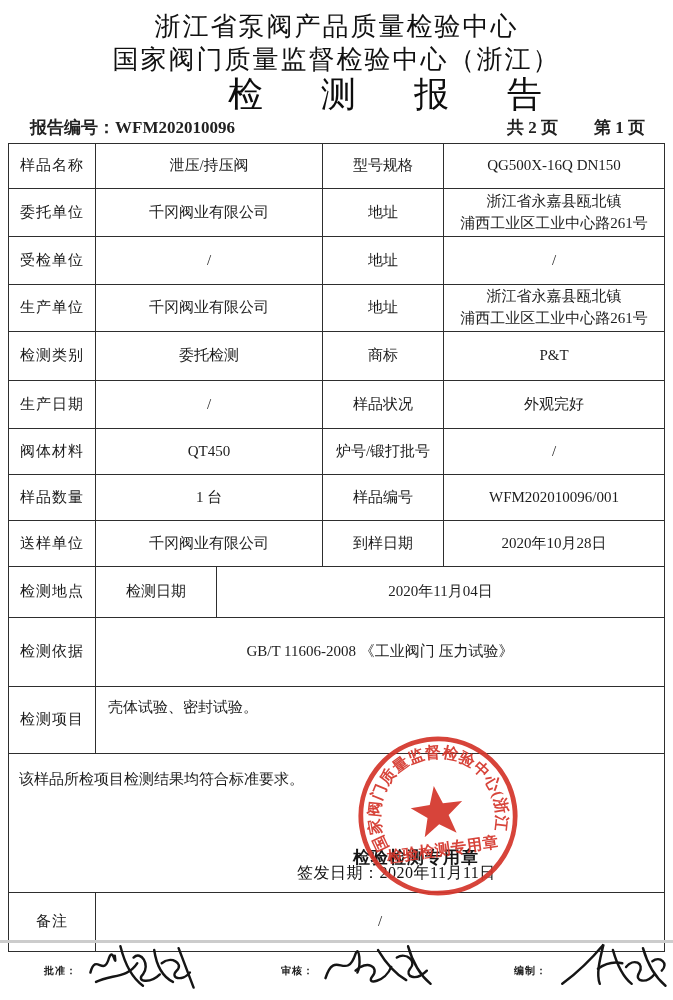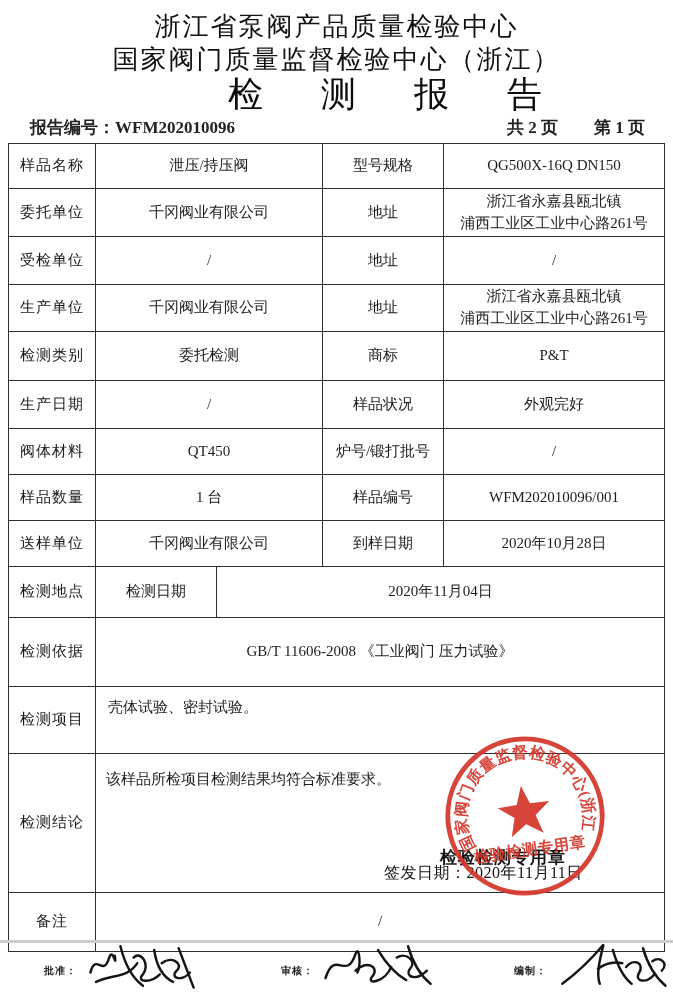--- a/index.html
+++ b/index.html
@@ -147,21 +147,20 @@
   </div>
   <div class="trow" style="height:68px">
     <div class="c lbl">检测依据</div>
     <div class="c span-cell">GB/T 11606-2008 《工业阀门 压力试验》</div>
   </div>
   <div class="trow" style="height:66px">
     <div class="c lbl">检测项目</div>
     <div class="c span-cell tl">壳体试验、密封试验。</div>
   </div>
   <div class="trow" style="height:138px">
-    <div class="c lbl">检测结论</div>
     <div class="c span-cell concl">
       <span class="concl-text">该样品所检项目检测结果均符合标准要求。</span>
       <span class="stamp-underlay">检验检测专用章</span>
       <span class="issue-date"><span>签发日期：</span><span>2020年11月11日</span></span>
       <svg class="stamp" viewBox="0 0 170 170">
         <circle cx="85" cy="85" r="79" fill="none" stroke="#d5362c" stroke-width="5"></circle>
         <path id="stamp-arc" d="M 30.6 110.4 A 60 60 0 1 1 139.4 110.4" fill="none"></path>
         <text font-size="16" font-weight="bold" fill="#d5362c" font-family="Liberation Serif, serif">
           <textPath href="#stamp-arc" textLength="243" lengthAdjust="spacing">国家阀门质量监督检验中心(浙江)</textPath>
         </text>

